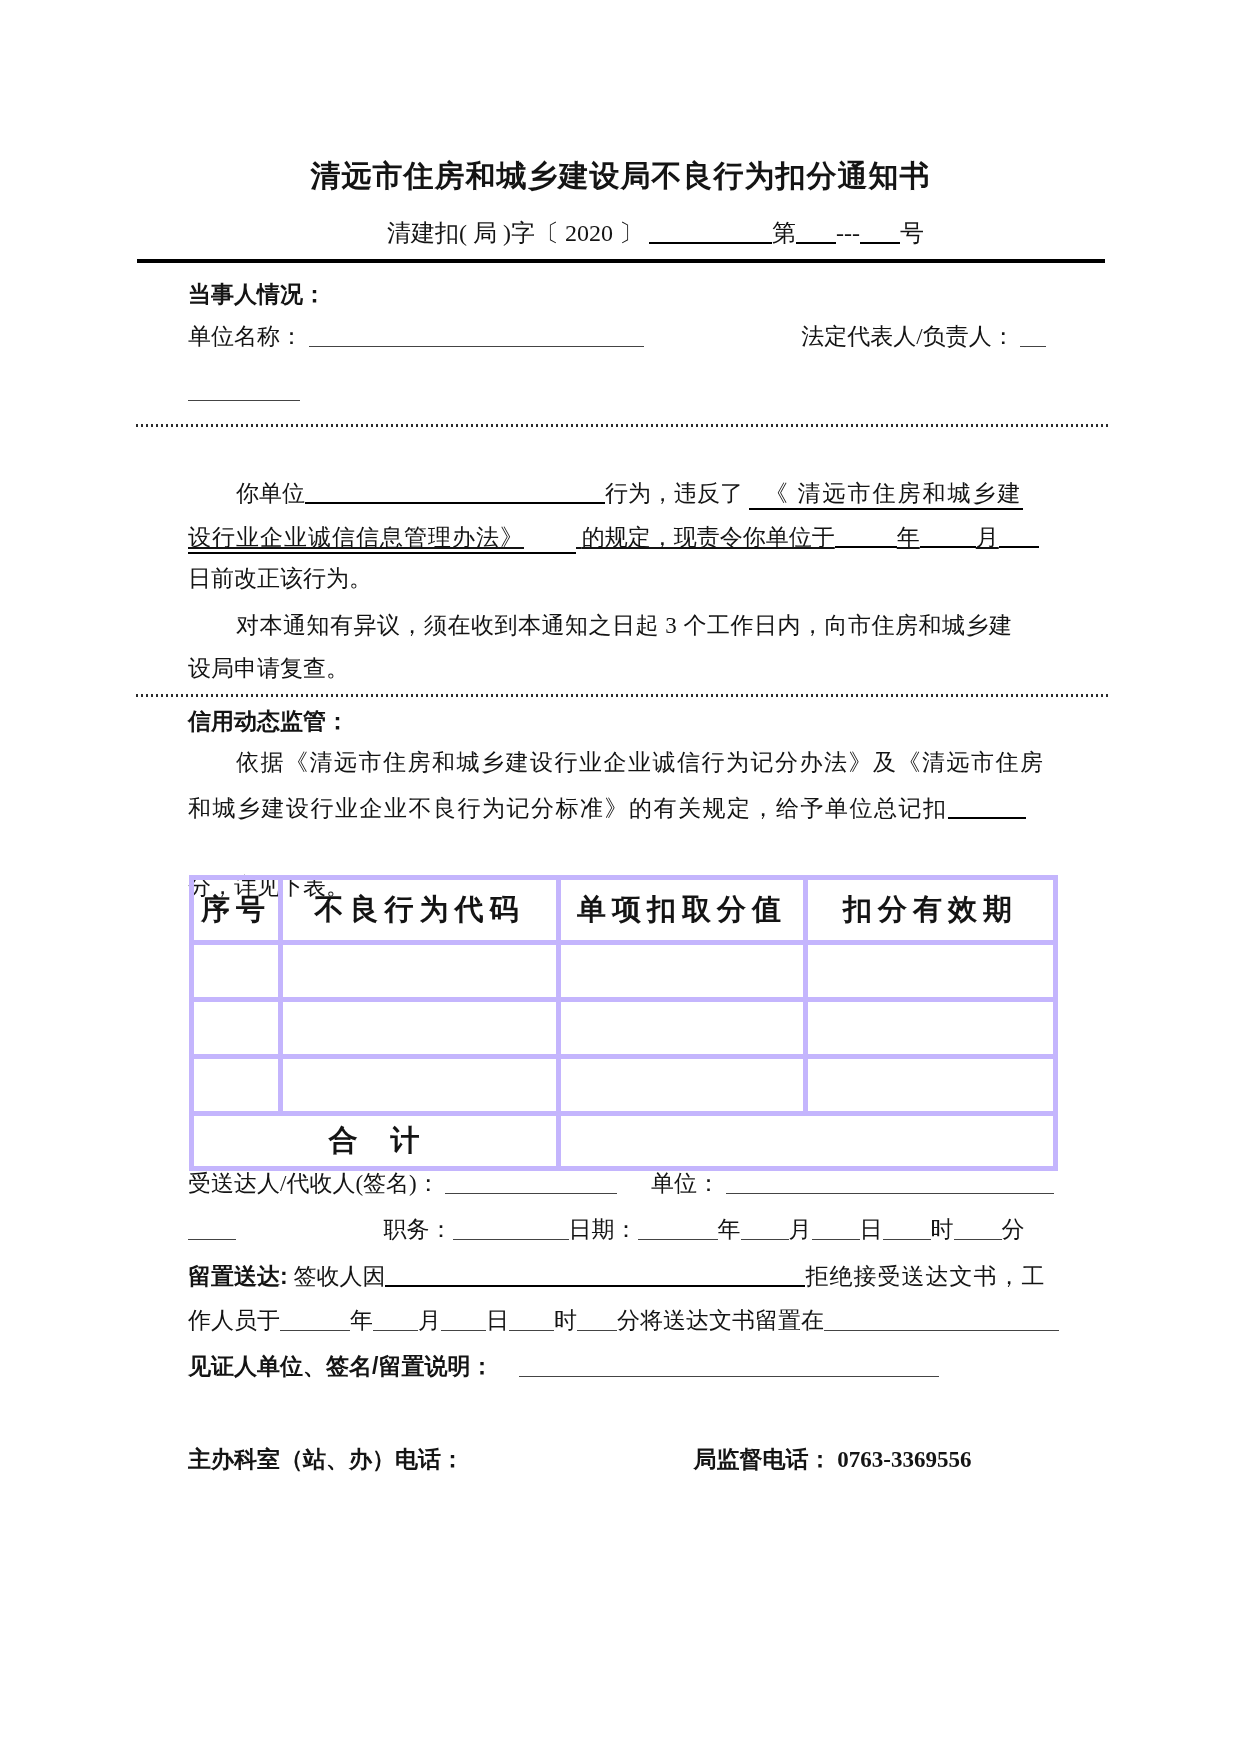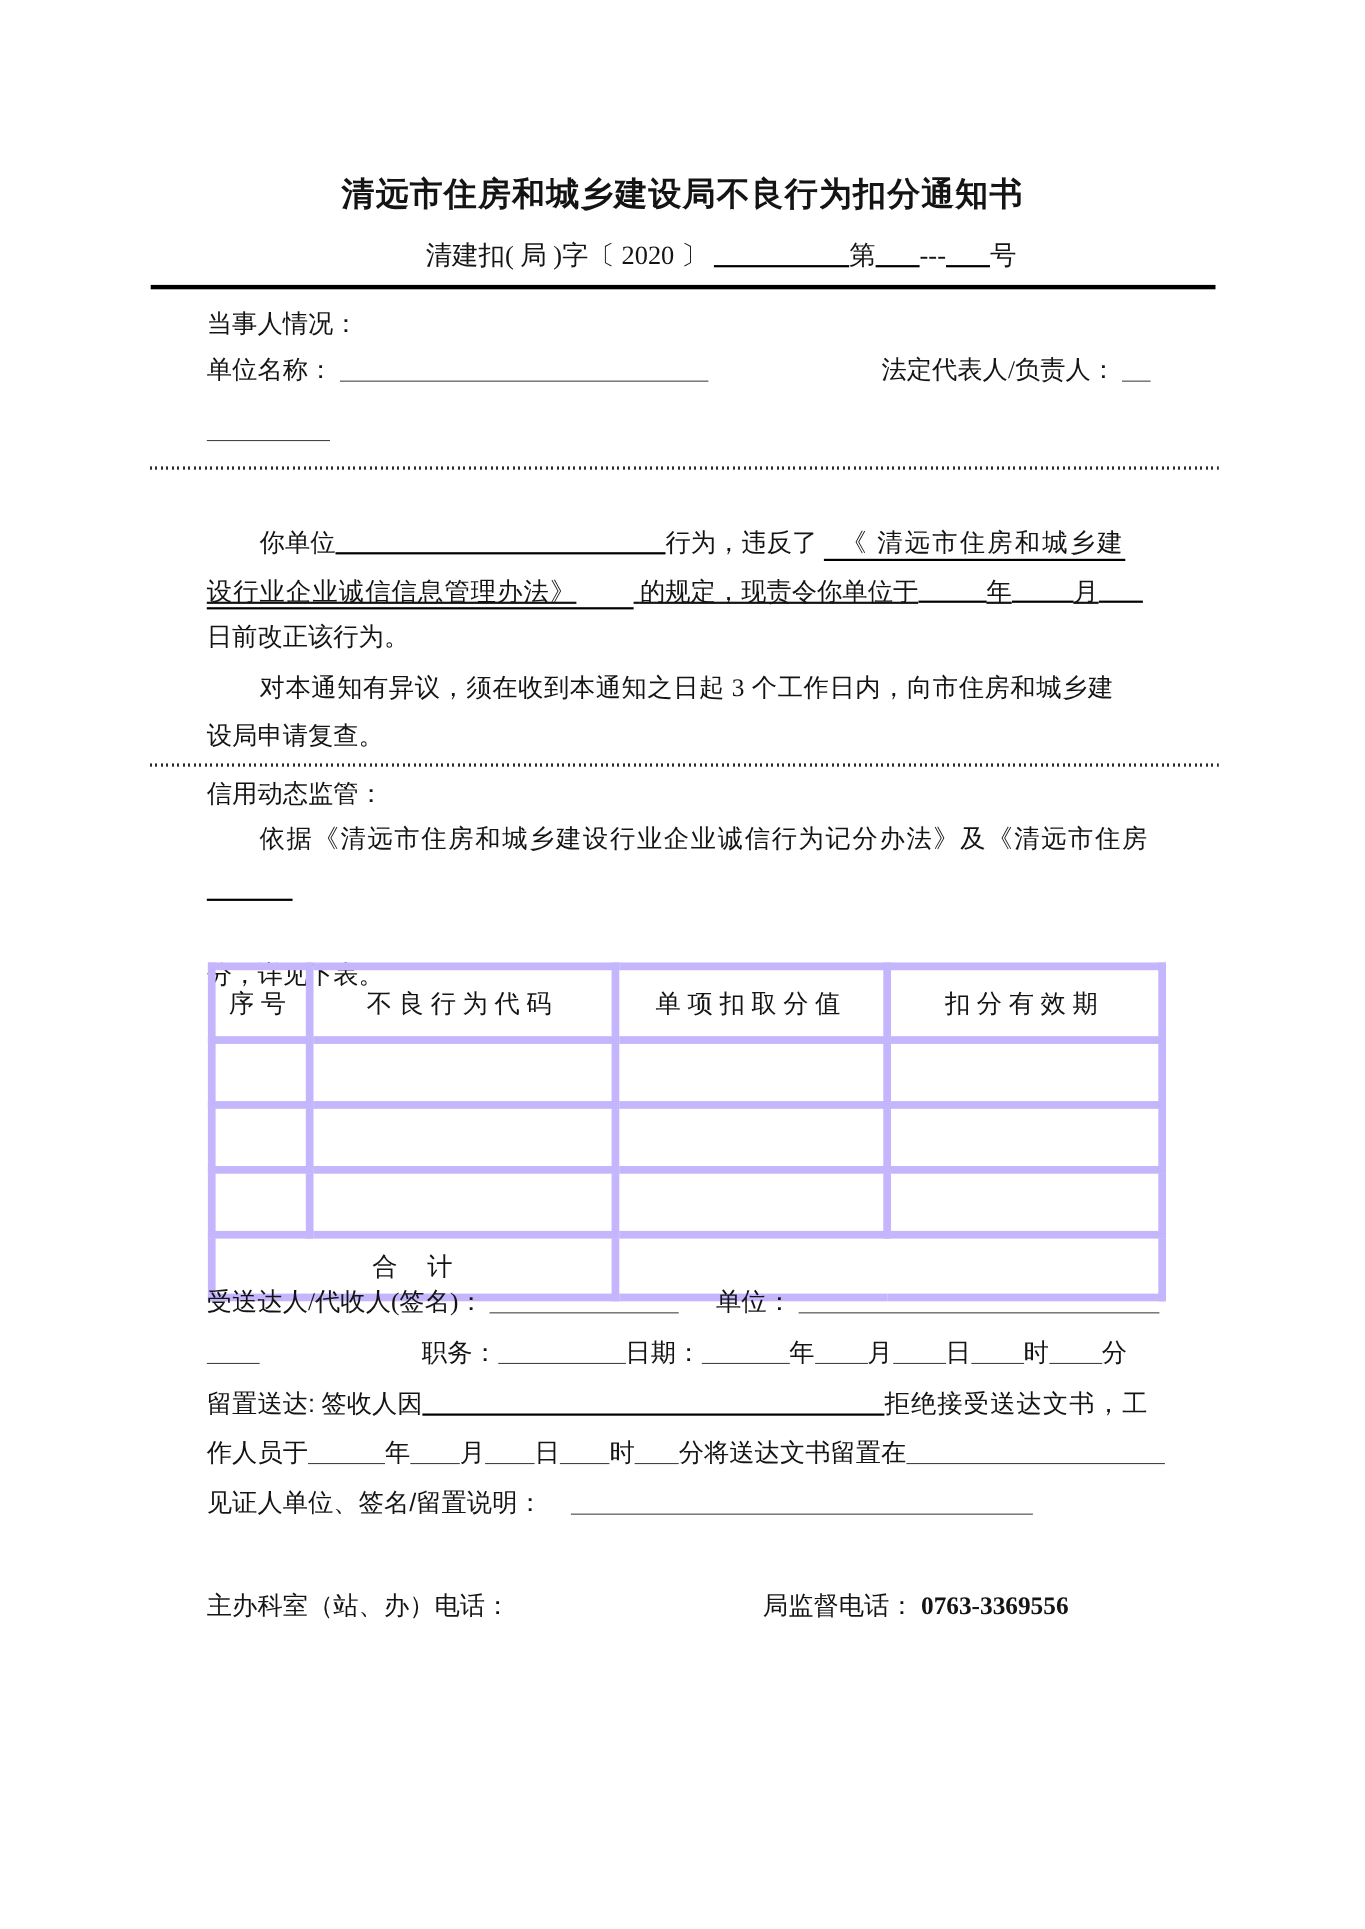--- a/index.html
+++ b/index.html
@@ -13,21 +13,21 @@
     font-size:23px;
     overflow:hidden;
   }
   .line{
     position:absolute;
     height:34px;line-height:34px;
     white-space:nowrap;
     font-size:23px;
   }
   .hei{ 
-    font-weight:normal;
+    font-weight:bold;
     font-family:"Liberation Sans","DejaVu Sans",sans-serif;
   }
   .title{
     position:absolute;top:156px;left:0;width:100%;
     text-align:center;
     font-size:30px;font-weight:bold;
     font-family:"Liberation Sans","DejaVu Sans",sans-serif;
     letter-spacing:1px;
   }
   .subtitle{position:absolute;top:215px;left:387px;font-size:24px;height:36px;line-height:36px;white-space:nowrap;}
@@ -46,24 +46,24 @@
   .law{
     border-bottom:2px solid #000;
     padding-bottom:2px;
   }
   table.score{
     position:absolute;top:875px;left:189px;
     border-collapse:collapse;table-layout:fixed;
     width:864px;
   }
   table.score th,table.score td{
-    border:7px solid #c4b5fd;
-    font-weight:normal;
+    border:5px solid #c4b5fd;
+    font-weight:bold;
     text-align:center;
-    font-size:23px;
+    font-size:29px;
     padding:0;
   }
   table.score th{height:60px;letter-spacing:6px;}
   table.score td{height:52px;}
   table.score td.total{letter-spacing:2px;height:50px;}
   .sp{display:inline-block;}
 </style>
 </head>
 <body>
 
@@ -108,21 +108,21 @@
 
   <div class="line" style="top:609px;left:236px;letter-spacing:0.5px;">对本通知有异议，须在收到本通知之日起 3 个工作日内，向市住房和城乡建</div>
   <div class="line" style="top:652px;left:188px;">设局申请复查。</div>
 
   <div class="dotted" style="top:694px;"></div>
 
   <div class="line hei" style="top:704px;left:188px;">信用动态监管：</div>
 
   <div class="line" style="top:746px;left:236px;letter-spacing:1.5px;">依据《清远市住房和城乡建设行业企业诚信行为记分办法》及《清远市住房</div>
   <div class="line" style="top:792px;left:188px;">
-    <span class="ul" style="width:78px"></span>
+    <span style="letter-spacing:1.5px;">和城乡建设行业企业不良行为记分标准》的有关规定，给予单位总记扣</span><span class="ul" style="width:78px"></span>
   </div>
   <div class="line" style="top:838px;left:188px;margin-top:32px;">分，详见下表。</div>
 
   <table class="score">
     <colgroup>
       <col style="width:89px">
         <col style="width:278px">
         <col style="width:247px">
         <col style="width:250px">
     </colgroup>

